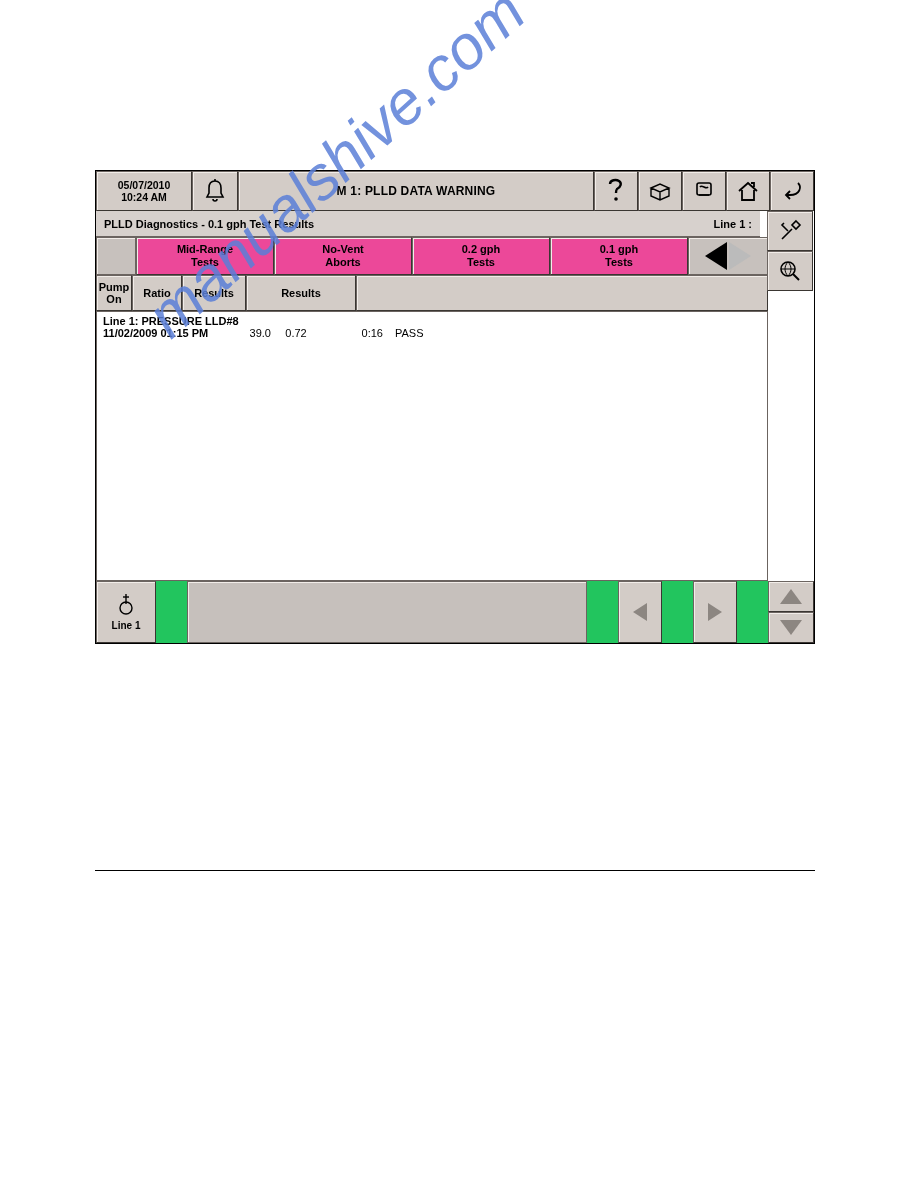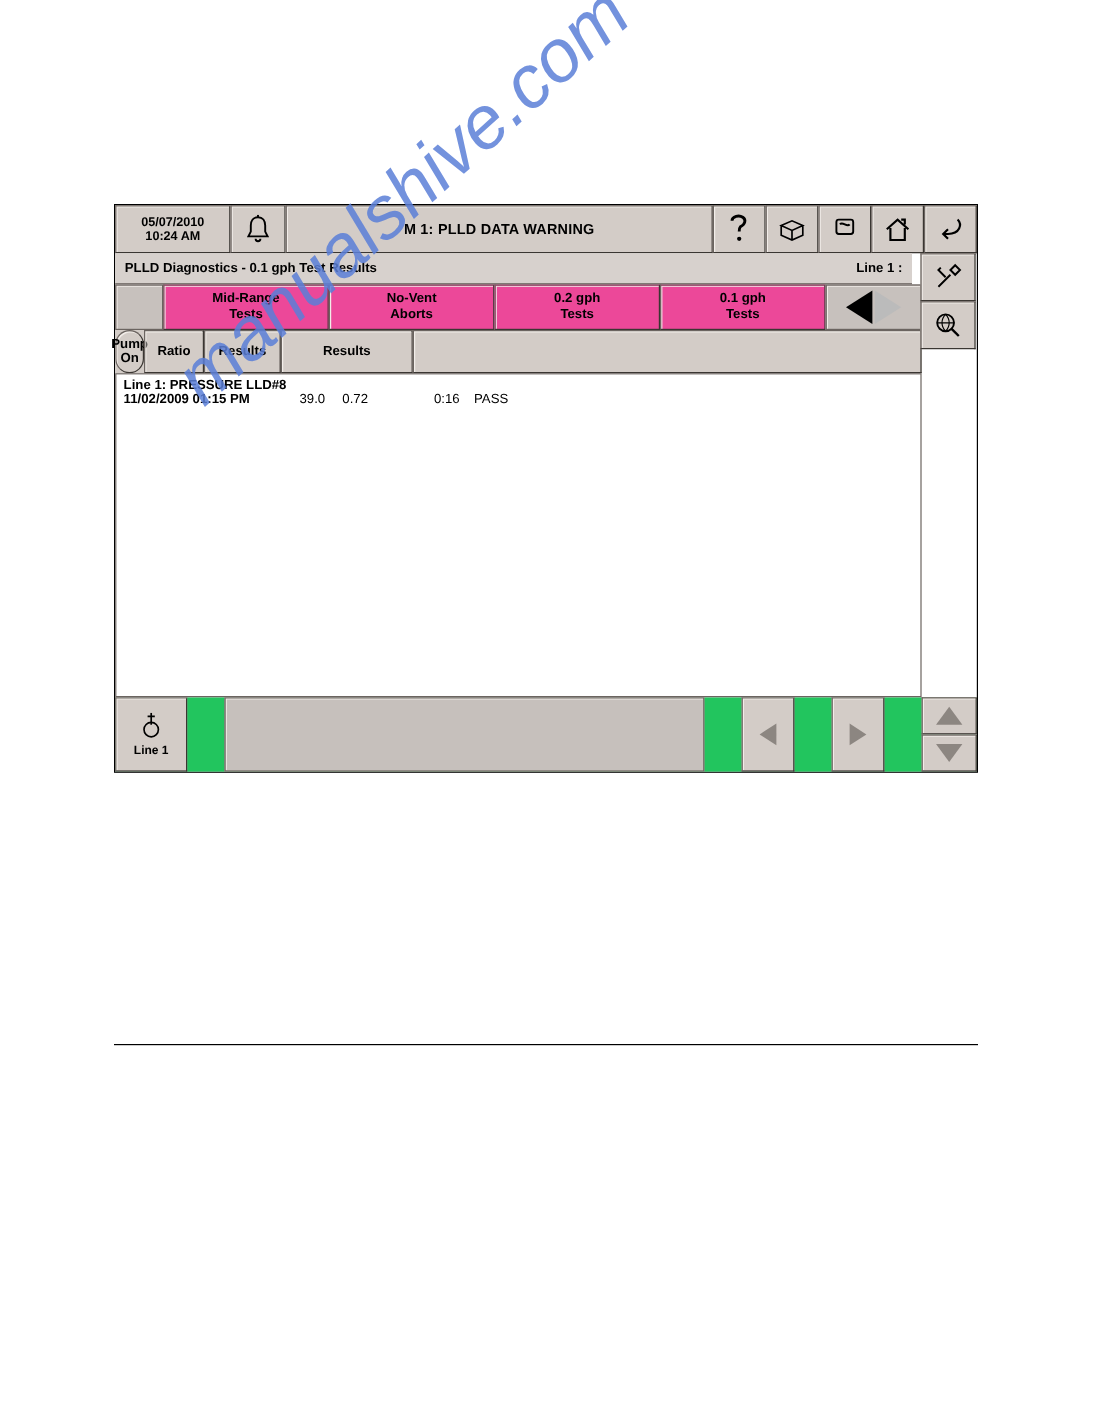--- a/index.html
+++ b/index.html
@@ -83,21 +83,21 @@
   .tri.right{border-top:14px solid transparent;border-bottom:14px solid transparent;border-left:22px solid #bbb;}
   
   .colhdr{display:flex; height:36px; margin-right:46px; background:#d3ccc7;}
   .colhdr > div{
     border:1px solid #6b6460; border-right-color:#3a3632; border-bottom-color:#3a3632;
     box-shadow: inset 1px 1px 0 #f2ede9;
     display:flex; align-items:center; justify-content:center;
     font-size:11px; font-weight:bold; text-align:center; line-height:1.1;
   }
   .c-dt{width:128px;}
-  .c-pump{width:24px;border-radius:16px;}
+  .c-pump{width:36px;}
   .c-ratio{width:50px;}
   .c-dur{width:64px;}
   .c-res{width:110px;}
   .c-fill{flex:1; background:#d3ccc7;}
   
   .dataarea{
     height:270px; background:#fff;
     border:1px solid #6b6460; margin-right:46px;
     font-family:"Arial",sans-serif;
     font-size:11px; padding:3px 6px;

